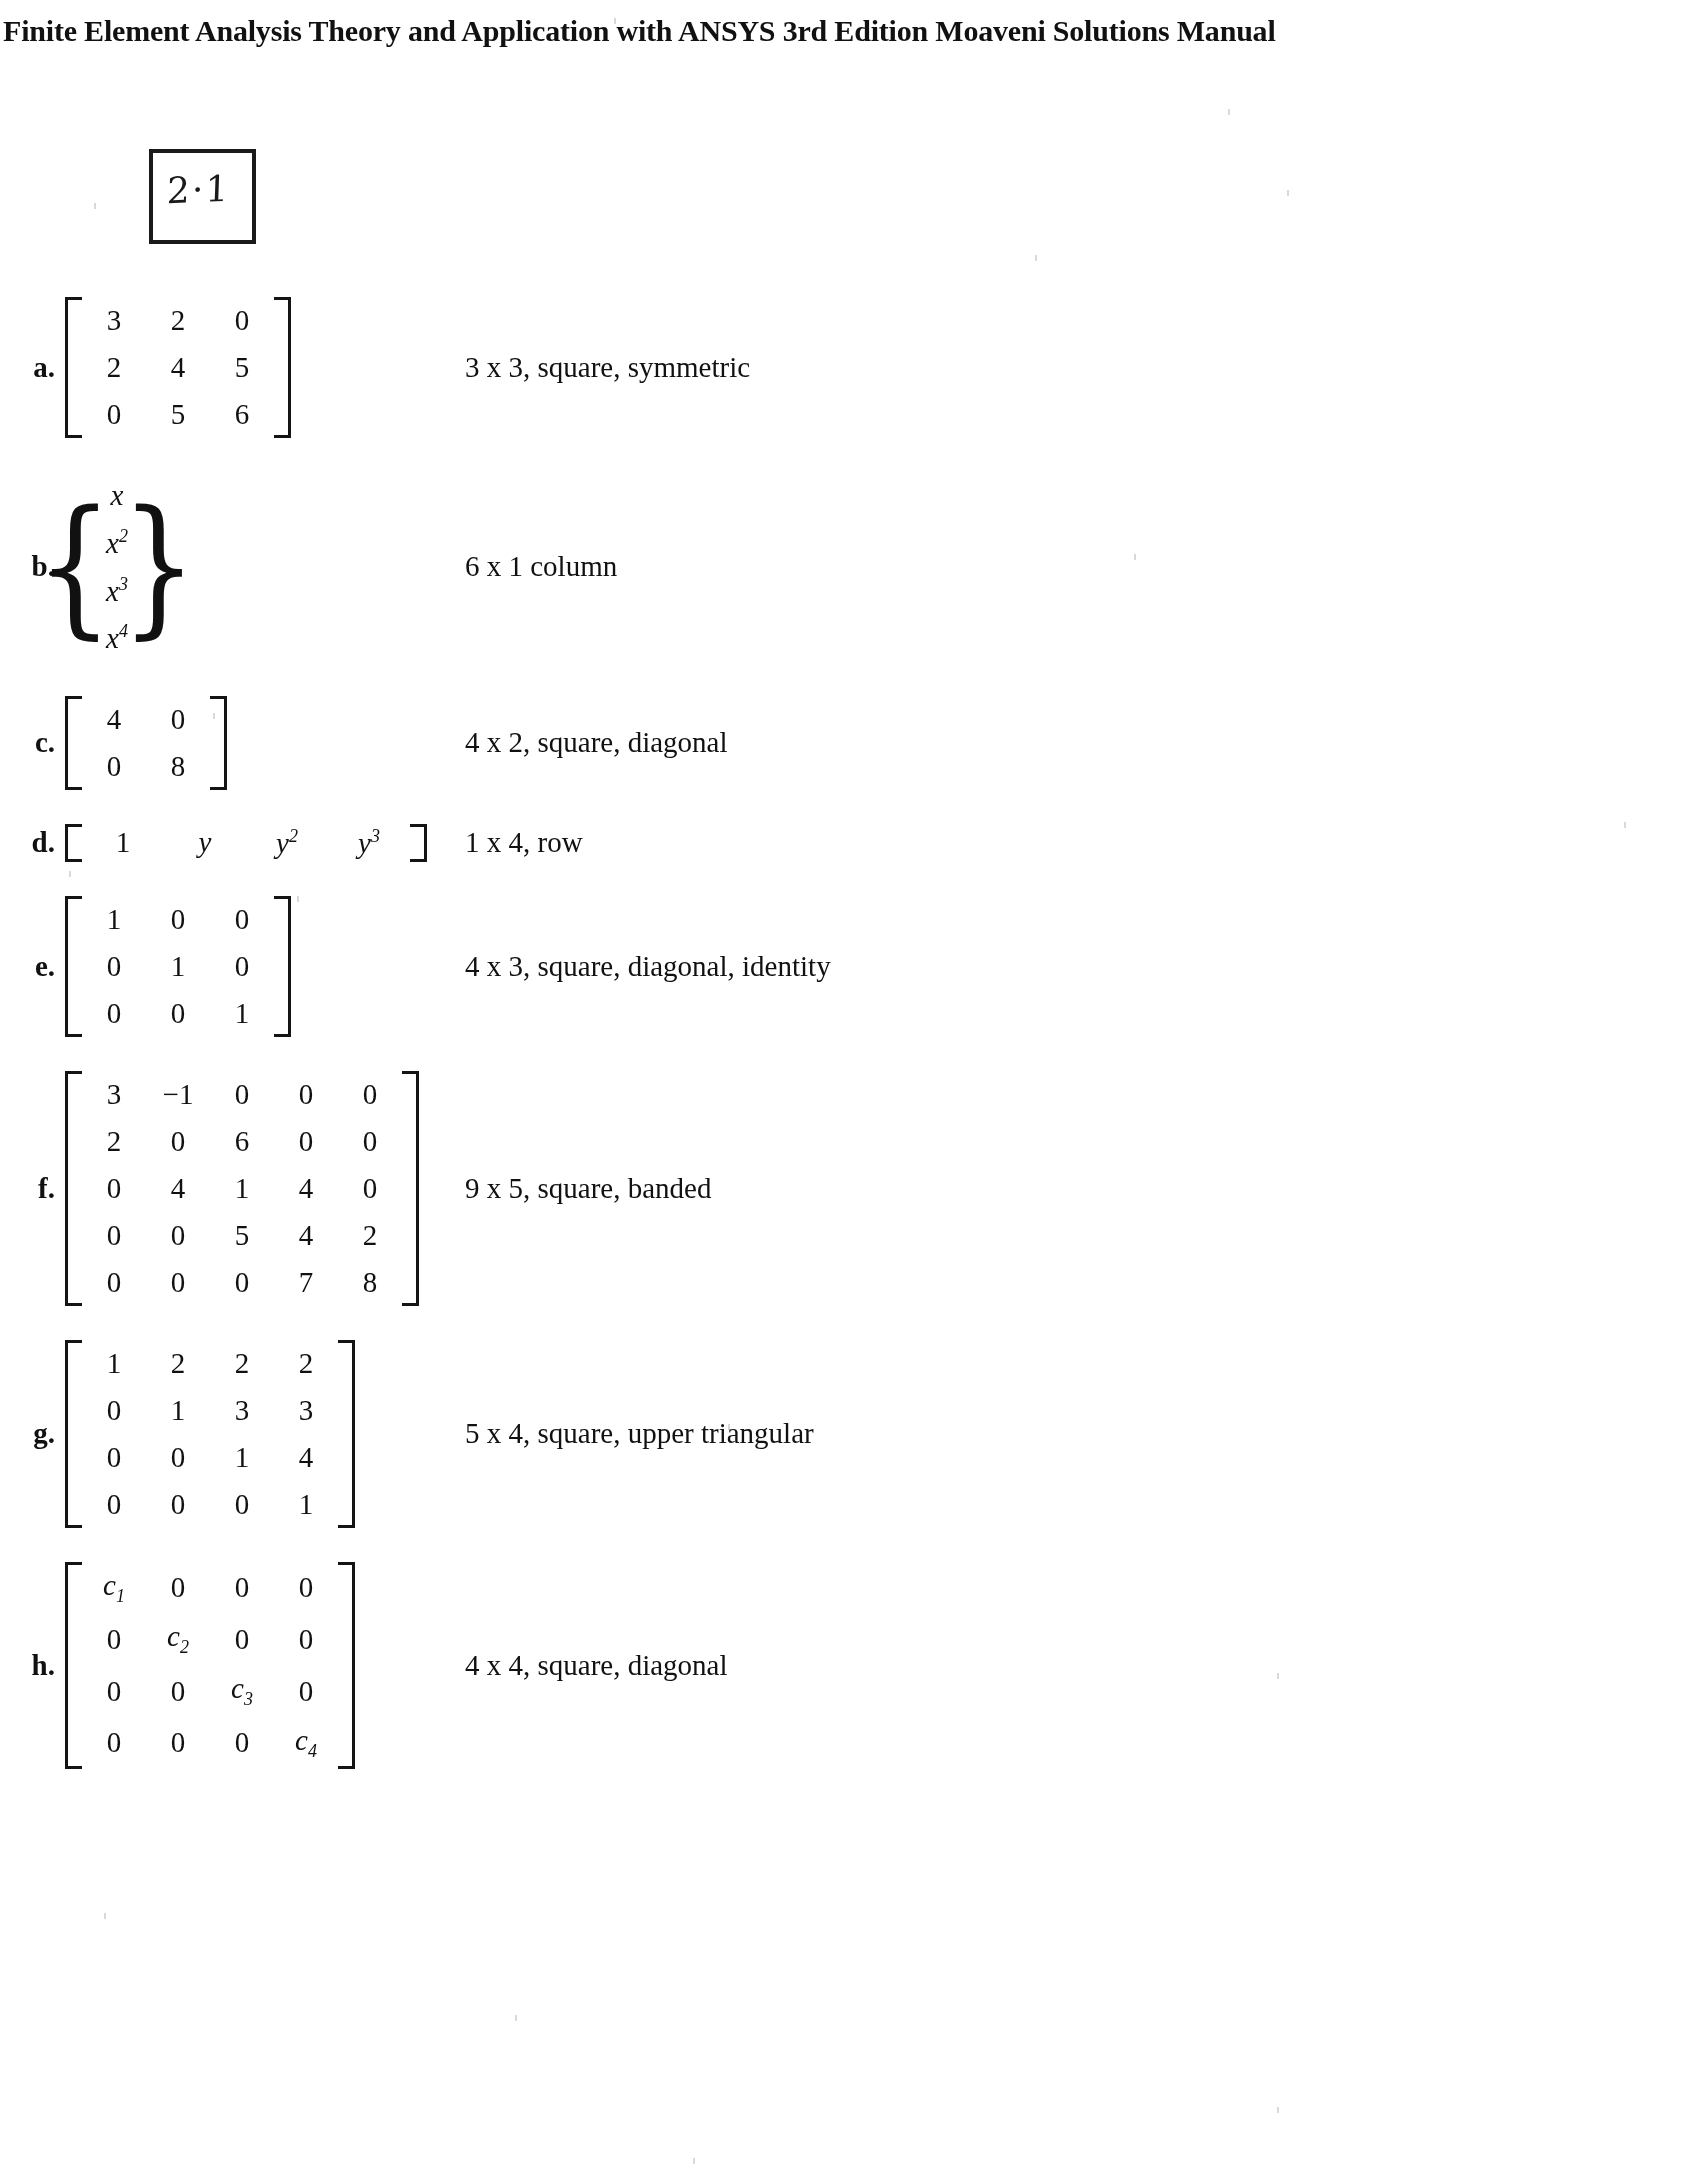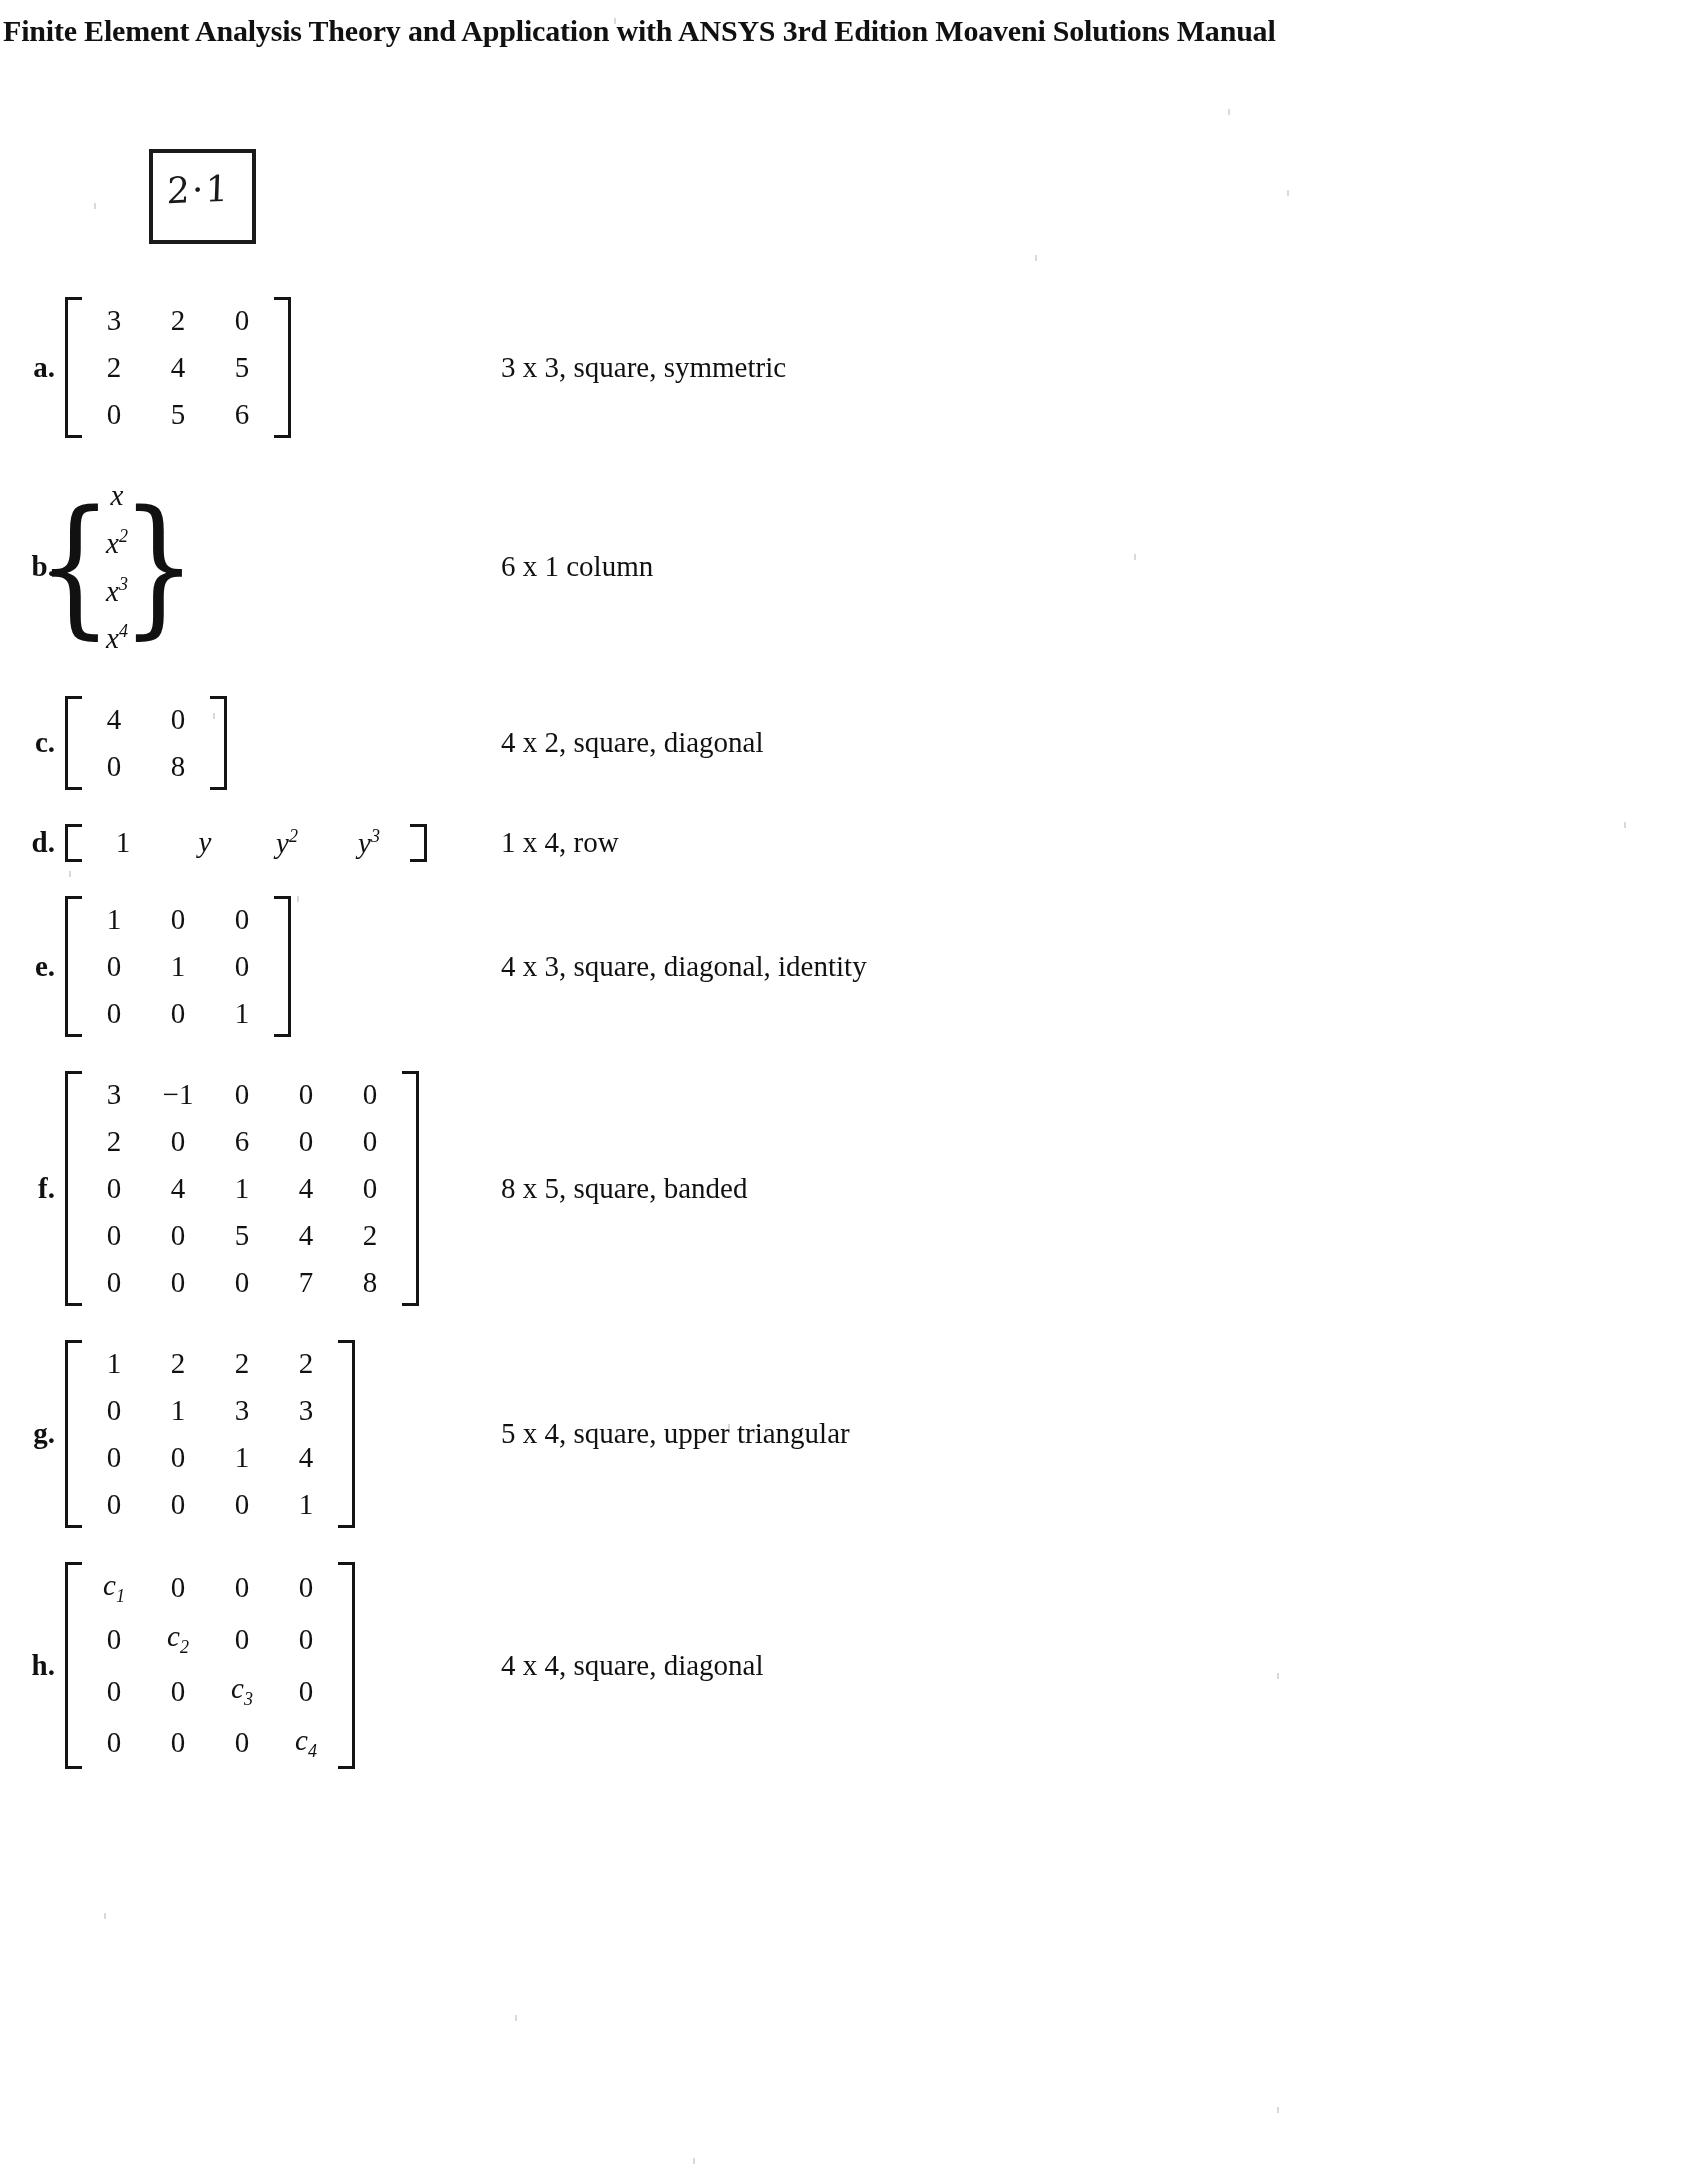--- a/index.html
+++ b/index.html
@@ -74,21 +74,21 @@
     flex: 0 0 auto;
     width: 327px;
     display: flex;
     align-items: center;
     justify-content: flex-start;
   }
   .item-desc {
     flex: 0 0 auto;
     font-size: 29px;
     white-space: nowrap;
-    margin-left: 109px;
+    margin-left: 73px;
   }
 
   
   .matrix {
     display: inline-flex;
     align-items: stretch;
     position: relative;
   }
   .bracket {
     width: 14px;
@@ -327,21 +327,21 @@
               <span class="cell">0</span>
               <span class="cell">0</span>
               <span class="cell">0</span>
               <span class="cell">7</span>
               <span class="cell">8</span>
             </div>
           </div>
           <div class="bracket square right"></div>
         </div>
       </div>
-      <div class="item-desc">8 x 5, square, banded</div>
+      <div class="item-desc">9 x 5, square, banded</div>
     </div>
     <div class="item">
       <div class="item-label">g.</div>
       <div class="item-expr">
         <div class="matrix">
           <div class="bracket square left"></div>
           <div class="grid">
             <div class="row">
               <span class="cell">1</span>
               <span class="cell">2</span>

